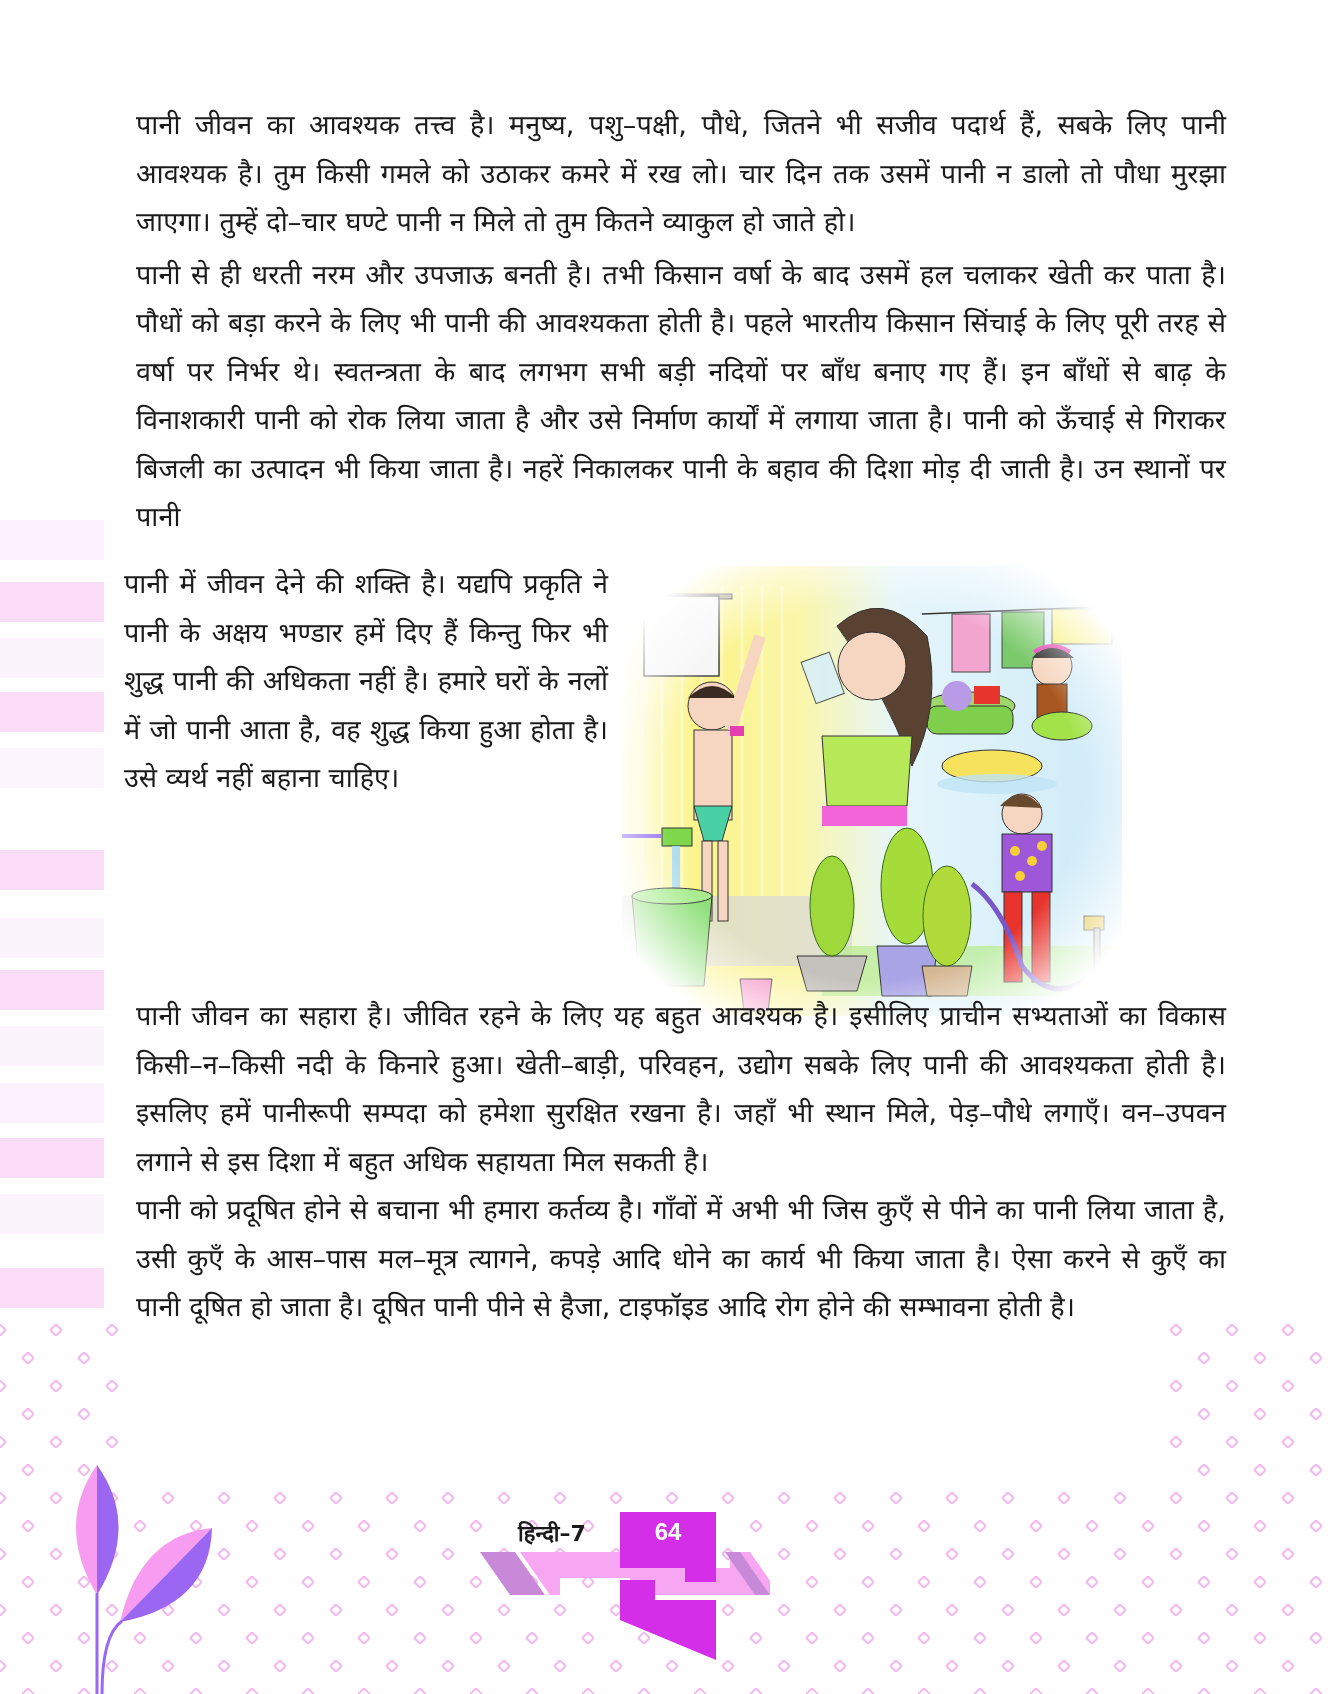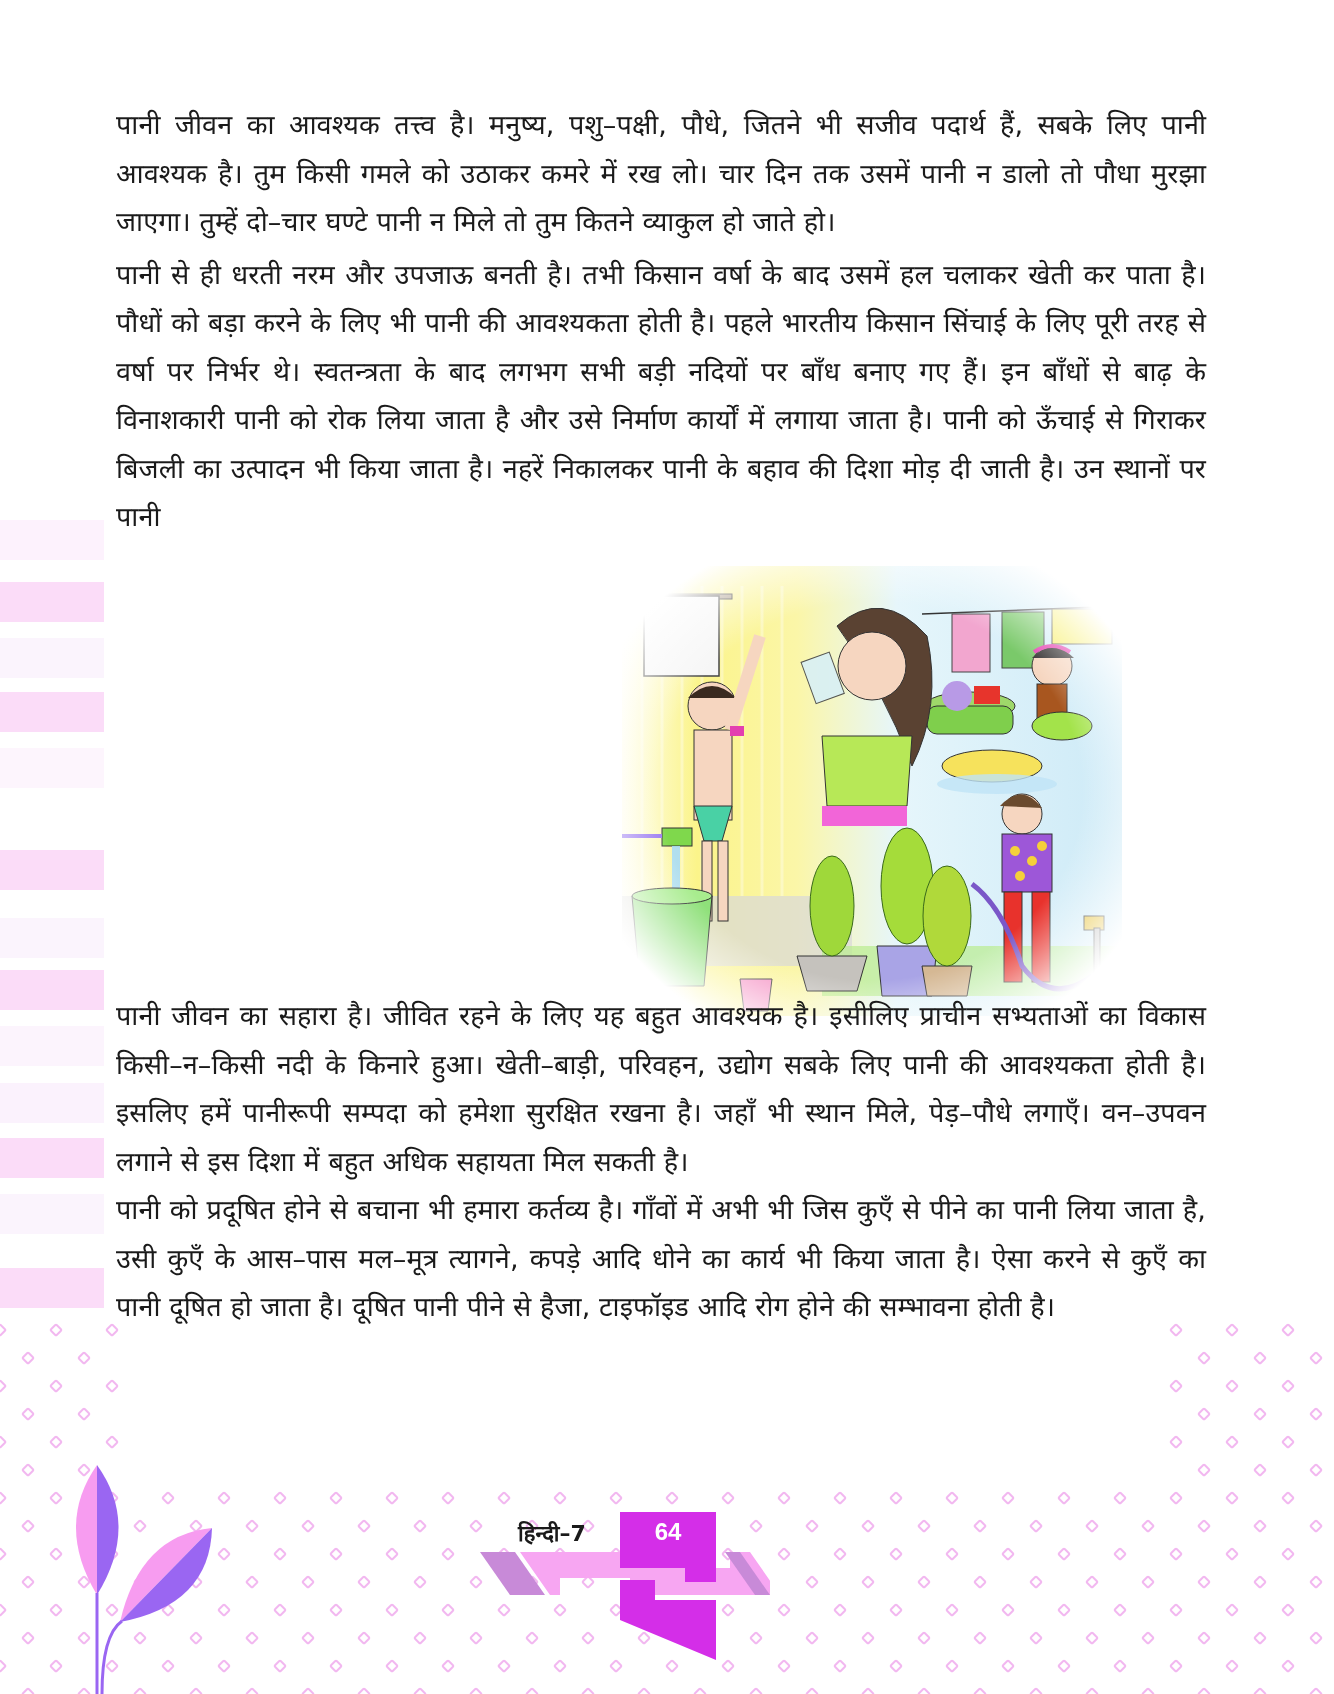--- a/index.html
+++ b/index.html
@@ -8,21 +8,21 @@
 
     
     .stripes { position: absolute; left: 0; top: 510px; width: 104px; }
     .stripe { position: absolute; left: 0; width: 104px; height: 40px; }
 
     
     .dots { position: absolute; pointer-events: none; }
     .diamond { position: absolute; width: 10px; height: 10px; border: 2.5px solid #f2b8f0; transform: rotate(45deg); border-radius: 2px; }
 
     
-    .text { position: absolute; left: 116px; width: 1090px; font-size: 27px; line-height: 48.5px; text-align: justify; letter-spacing: 0.1px; }
+    .text { position: absolute; left: 136px; width: 1090px; font-size: 27px; line-height: 48.5px; text-align: justify; letter-spacing: 0.1px; }
     .para { margin-bottom: 0; }
     .narrow { position: absolute; left: 124px; width: 484px; font-size: 27px; line-height: 48.5px; text-align: justify; }
 
     
     .illustration { position: absolute; left: 622px; top: 566px; width: 500px; height: 450px; }
 
     
     .footer-label { position: absolute; left: 518px; top: 1517px; font-size: 22px; font-weight: bold; color: #1a1a1a; font-family: "DejaVu Sans", sans-serif; }
     .page-num { position: absolute; left: 620px; top: 1516px; width: 96px; height: 38px; color: #ffffff; font-weight: bold; font-size: 24px; text-align: center; line-height: 32px; font-family: "Liberation Sans", sans-serif; }
 
@@ -275,20 +275,21 @@
     <div class="diamond" style="left: 1255px; top: 1689px;"></div>
     <div class="diamond" style="left: 1311px; top: 1689px;"></div>
   </div>
 
 <div class="text" style="top:101px;">
   <p class="para">पानी  जीवन  का आवश्यक तत्त्व है। मनुष्य, पशु–पक्षी, पौधे, जितने भी सजीव पदार्थ हैं, सबके लिए पानी आवश्यक है। तुम किसी गमले को उठाकर कमरे में रख लो। चार दिन तक उसमें पानी न डालो तो पौधा मुरझा जाएगा। तुम्हें दो–चार घण्टे पानी न मिले तो तुम कितने व्याकुल हो जाते हो।</p>
   <p class="para" style="margin-top:4px;">पानी से ही धरती नरम और उपजाऊ बनती है। तभी किसान वर्षा के बाद उसमें हल चलाकर खेती कर पाता है। पौधों को बड़ा करने के लिए भी पानी की आवश्यकता होती है। पहले भारतीय किसान सिंचाई के लिए पूरी तरह से वर्षा पर निर्भर थे। स्वतन्त्रता के बाद लगभग सभी बड़ी नदियों पर बाँध बनाए गए हैं। इन बाँधों से बाढ़ के विनाशकारी पानी को रोक लिया जाता है और उसे निर्माण कार्यों में लगाया जाता है। पानी को ऊँचाई से गिराकर बिजली का उत्पादन भी किया जाता है। नहरें निकालकर पानी के बहाव की दिशा मोड़ दी जाती है। उन स्थानों पर पानी</p>
 </div>
 
 <div class="narrow" style="top:558px;">
+  <p class="para" style="margin-top:2px;">पानी में जीवन देने की शक्ति है। यद्यपि प्रकृति ने पानी के अक्षय भण्डार हमें दिए हैं किन्तु फिर भी शुद्ध पानी की अधिकता नहीं है। हमारे घरों के नलों में जो पानी आता है, वह शुद्ध किया हुआ होता है। उसे व्यर्थ नहीं बहाना चाहिए।</p>
 </div>
 
 <div class="illustration">
   <svg width="500" height="450" viewBox="0 0 500 450">
     <defs>
       <linearGradient id="bgL" x1="0" x2="1">
         <stop offset="0" stop-color="#fffef0"></stop>
         <stop offset="0.15" stop-color="#fbf48a"></stop>
         <stop offset="0.35" stop-color="#fbf6a8"></stop>
         <stop offset="0.55" stop-color="#e6f6fb"></stop>

